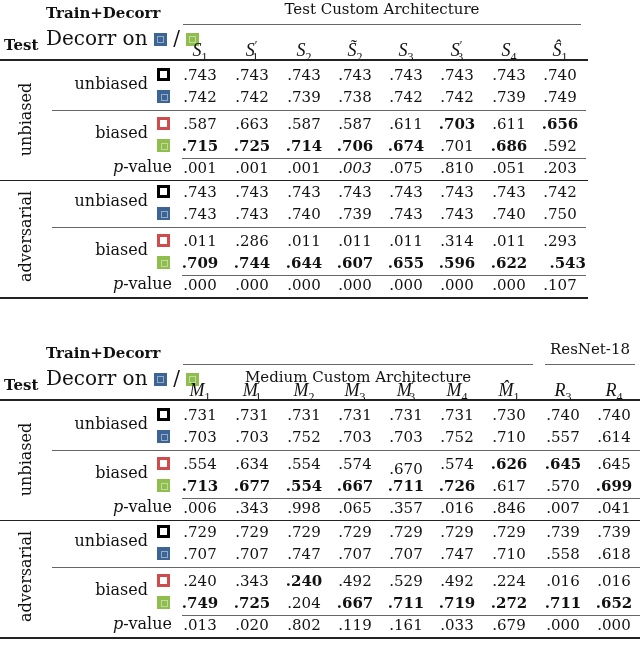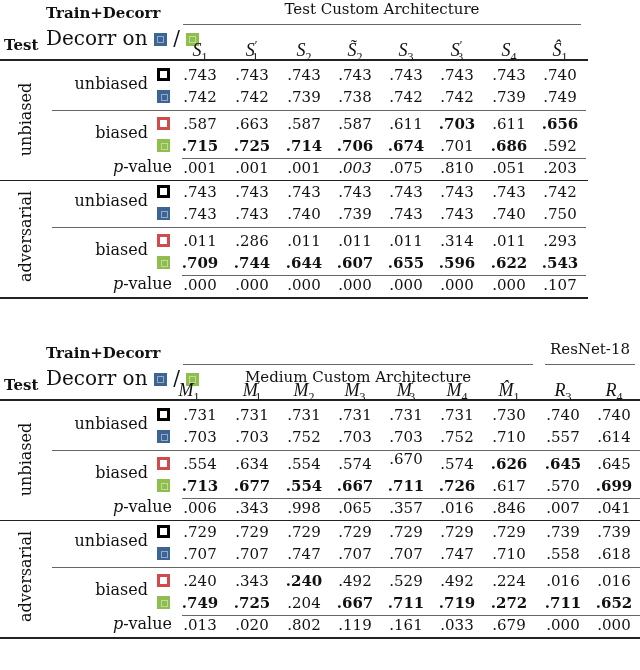--- a/index.html
+++ b/index.html
@@ -133,42 +133,42 @@
       <div class="cell" style="left: 483px; width: 52px; top: 226px;">.011</div>
       <div class="cell" style="left: 534px; width: 52px; top: 226px;">.293</div>
       <div class="sq green" style="left: 157px; top: 252px;"></div>
       <div class="cell bold" style="left: 174px; width: 52px; top: 248px;">.709</div>
       <div class="cell bold" style="left: 226px; width: 52px; top: 248px;">.744</div>
       <div class="cell bold" style="left: 278px; width: 52px; top: 248px;">.644</div>
       <div class="cell bold" style="left: 329px; width: 52px; top: 248px;">.607</div>
       <div class="cell bold" style="left: 380px; width: 52px; top: 248px;">.655</div>
       <div class="cell bold" style="left: 431px; width: 52px; top: 248px;">.596</div>
       <div class="cell bold" style="left: 483px; width: 52px; top: 248px;">.622</div>
-      <div class="cell bold" style="left: 534px; width: 52px; top: 248px;">.543</div>
+      <div class="cell bold" style="left: 534px; width: 52px; top: 248px; text-align: right;">.543</div>
       <div class="cell" style="left: 174px; width: 52px; top: 270px;">.000</div>
       <div class="cell" style="left: 226px; width: 52px; top: 270px;">.000</div>
       <div class="cell" style="left: 278px; width: 52px; top: 270px;">.000</div>
       <div class="cell" style="left: 329px; width: 52px; top: 270px;">.000</div>
       <div class="cell" style="left: 380px; width: 52px; top: 270px;">.000</div>
       <div class="cell" style="left: 431px; width: 52px; top: 270px;">.000</div>
       <div class="cell" style="left: 483px; width: 52px; top: 270px;">.000</div>
       <div class="cell" style="left: 534px; width: 52px; top: 270px;">.107</div>
       <div class="rule thin" style="left: 52px; width: 534px; top: 223px;"></div>
       <div class="rule thin" style="left: 182px; width: 404px; top: 271px;"></div>
       <div class="rule thick" style="left: 0px; width: 588px; top: 293px;"></div>
     </div>
     <div class="tbl" style="top: 344px;">
       <div class="hdr-main" style="left: 46px; top: 0px;">Train+Decorr</div>
       <div class="hdr-sub" style="left: 46px; top: 22px;"><span>Decorr on</span> <span class="inline-sq blue"></span> <span>/</span> <span class="inline-sq green"></span></div>
       <div class="hdr-main" style="left: 4px; top: 32px;">Test</div>
       <div class="grp-title" style="left: 183px; width: 350px; top: -4px; margin-top: 28px;">Medium Custom Architecture</div>
       <div class="rule thin" style="left: 183px; width: 350px; top: 20px;"></div>
       <div class="grp-title" style="left: 545px; width: 90px; top: -4px;">ResNet-18</div>
       <div class="rule thin" style="left: 545px; width: 90px; top: 20px;"></div>
-      <div class="cell math" style="left: 164px; width: 50px; top: 30px; height: 26px;"><span>M</span><sup></sup><sub style="margin-left: 0px;">1</sub></div>
+      <div class="cell math" style="left: 175px; width: 50px; top: 30px; height: 26px;"><span>M</span><sup></sup><sub style="margin-left: 0px;">1</sub></div>
       <div class="cell math" style="left: 227px; width: 50px; top: 30px; height: 26px;"><span>M</span><sup>′</sup><sub style="margin-left: -5px;">1</sub></div>
       <div class="cell math" style="left: 279px; width: 50px; top: 30px; height: 26px;"><span>M</span><sup></sup><sub style="margin-left: 0px;">2</sub></div>
       <div class="cell math" style="left: 330px; width: 50px; top: 30px; height: 26px;"><span>M</span><sup></sup><sub style="margin-left: 0px;">3</sub></div>
       <div class="cell math" style="left: 381px; width: 50px; top: 30px; height: 26px;"><span>M</span><sup>′</sup><sub style="margin-left: -5px;">3</sub></div>
       <div class="cell math" style="left: 432px; width: 50px; top: 30px; height: 26px;"><span>M</span><sup></sup><sub style="margin-left: 0px;">4</sub></div>
       <div class="cell math" style="left: 484px; width: 50px; top: 30px; height: 26px;"><span>M̂</span><sup></sup><sub style="margin-left: 0px;">1</sub></div>
       <div class="cell math" style="left: 538px; width: 50px; top: 30px; height: 26px;"><span>R</span><sup></sup><sub style="margin-left: 0px;">3</sub></div>
       <div class="cell math" style="left: 589px; width: 50px; top: 30px; height: 26px;"><span>R</span><sup></sup><sub style="margin-left: 0px;">4</sub></div>
       <div class="rule thick" style="left: 0px; width: 642px; top: 55px;"></div>
       <div class="vlabel" style="left: -30px; width: 110px; top: 106px;">unbiased</div>
@@ -193,21 +193,21 @@
       <div class="cell" style="left: 380px; width: 52px; top: 82px;">.703</div>
       <div class="cell" style="left: 431px; width: 52px; top: 82px;">.752</div>
       <div class="cell" style="left: 483px; width: 52px; top: 82px;">.710</div>
       <div class="cell" style="left: 537px; width: 52px; top: 82px;">.557</div>
       <div class="cell" style="left: 588px; width: 52px; top: 82px;">.614</div>
       <div class="sq red" style="left: 157px; top: 113px;"></div>
       <div class="cell" style="left: 174px; width: 52px; top: 109px;">.554</div>
       <div class="cell" style="left: 226px; width: 52px; top: 109px;">.634</div>
       <div class="cell" style="left: 278px; width: 52px; top: 109px;">.554</div>
       <div class="cell" style="left: 329px; width: 52px; top: 109px;">.574</div>
-      <div class="cell" style="left: 380px; width: 52px; top: 104px;">.670</div>
+      <div class="cell" style="left: 380px; width: 52px; top: 114px;">.670</div>
       <div class="cell" style="left: 431px; width: 52px; top: 109px;">.574</div>
       <div class="cell bold" style="left: 483px; width: 52px; top: 109px;">.626</div>
       <div class="cell bold" style="left: 537px; width: 52px; top: 109px;">.645</div>
       <div class="cell" style="left: 588px; width: 52px; top: 109px;">.645</div>
       <div class="sq green" style="left: 157px; top: 135px;"></div>
       <div class="cell bold" style="left: 174px; width: 52px; top: 131px;">.713</div>
       <div class="cell bold" style="left: 226px; width: 52px; top: 131px;">.677</div>
       <div class="cell bold" style="left: 278px; width: 52px; top: 131px;">.554</div>
       <div class="cell bold" style="left: 329px; width: 52px; top: 131px;">.667</div>
       <div class="cell bold" style="left: 380px; width: 52px; top: 131px;">.711</div>

